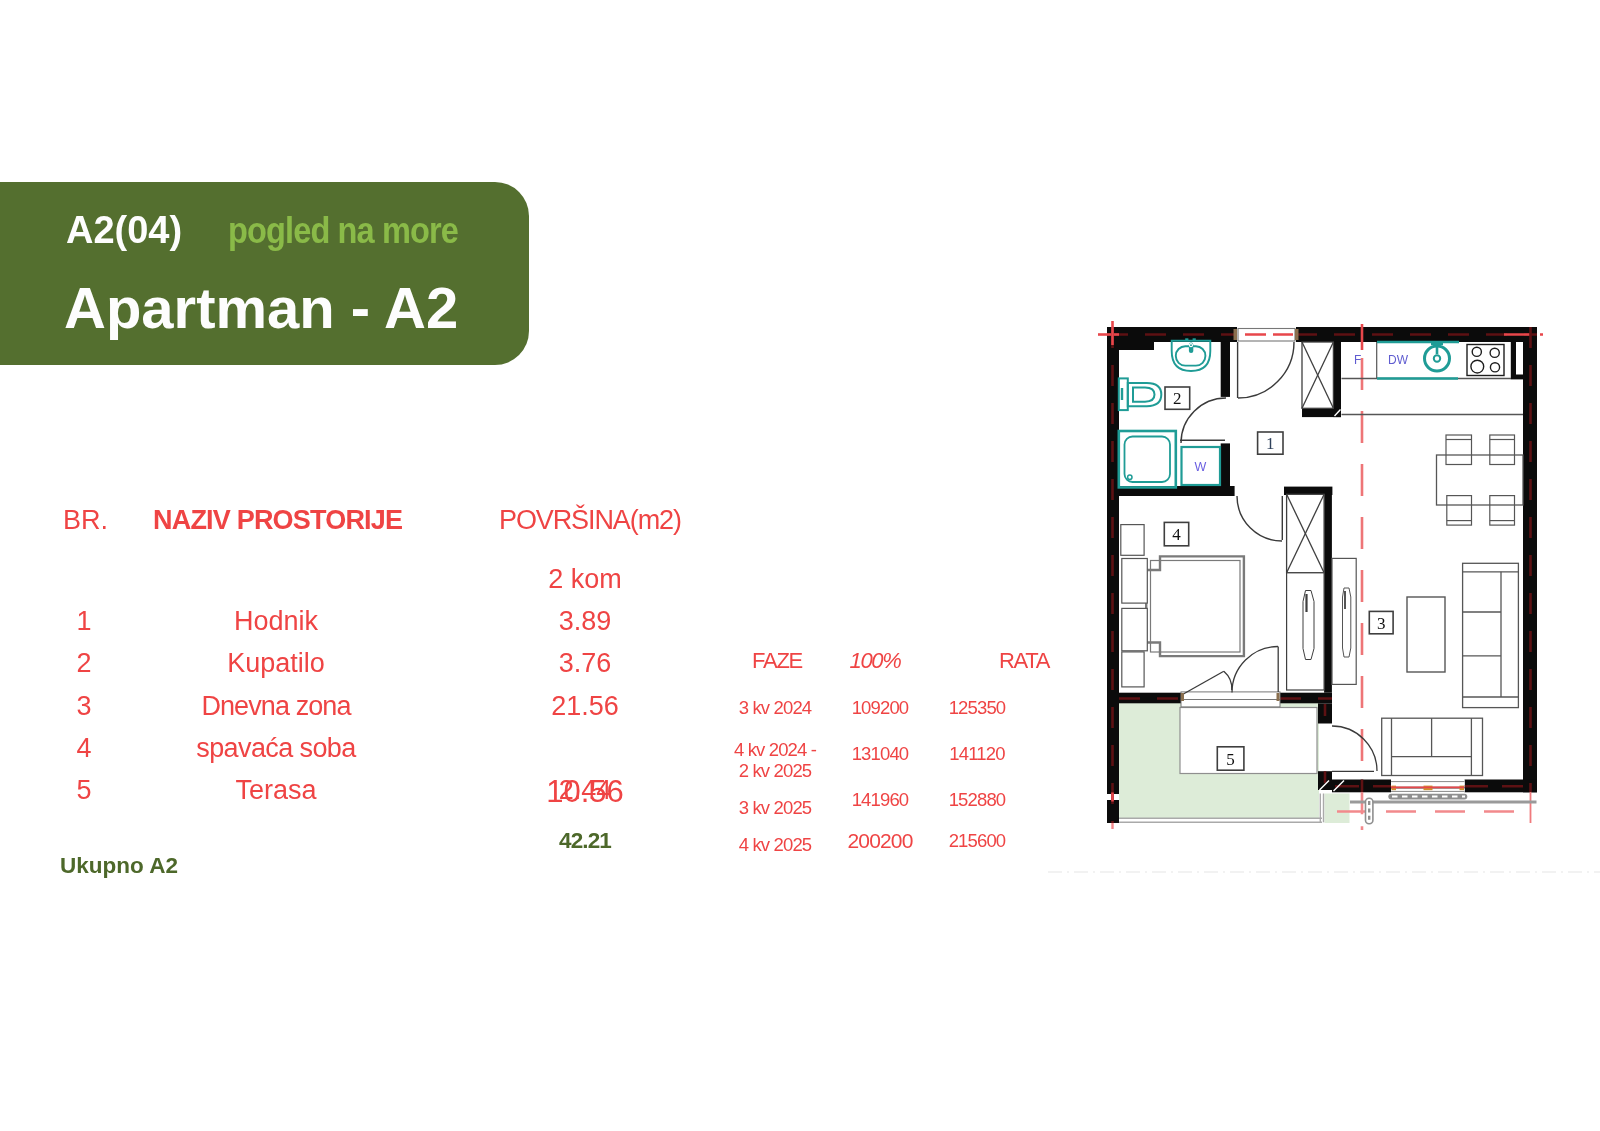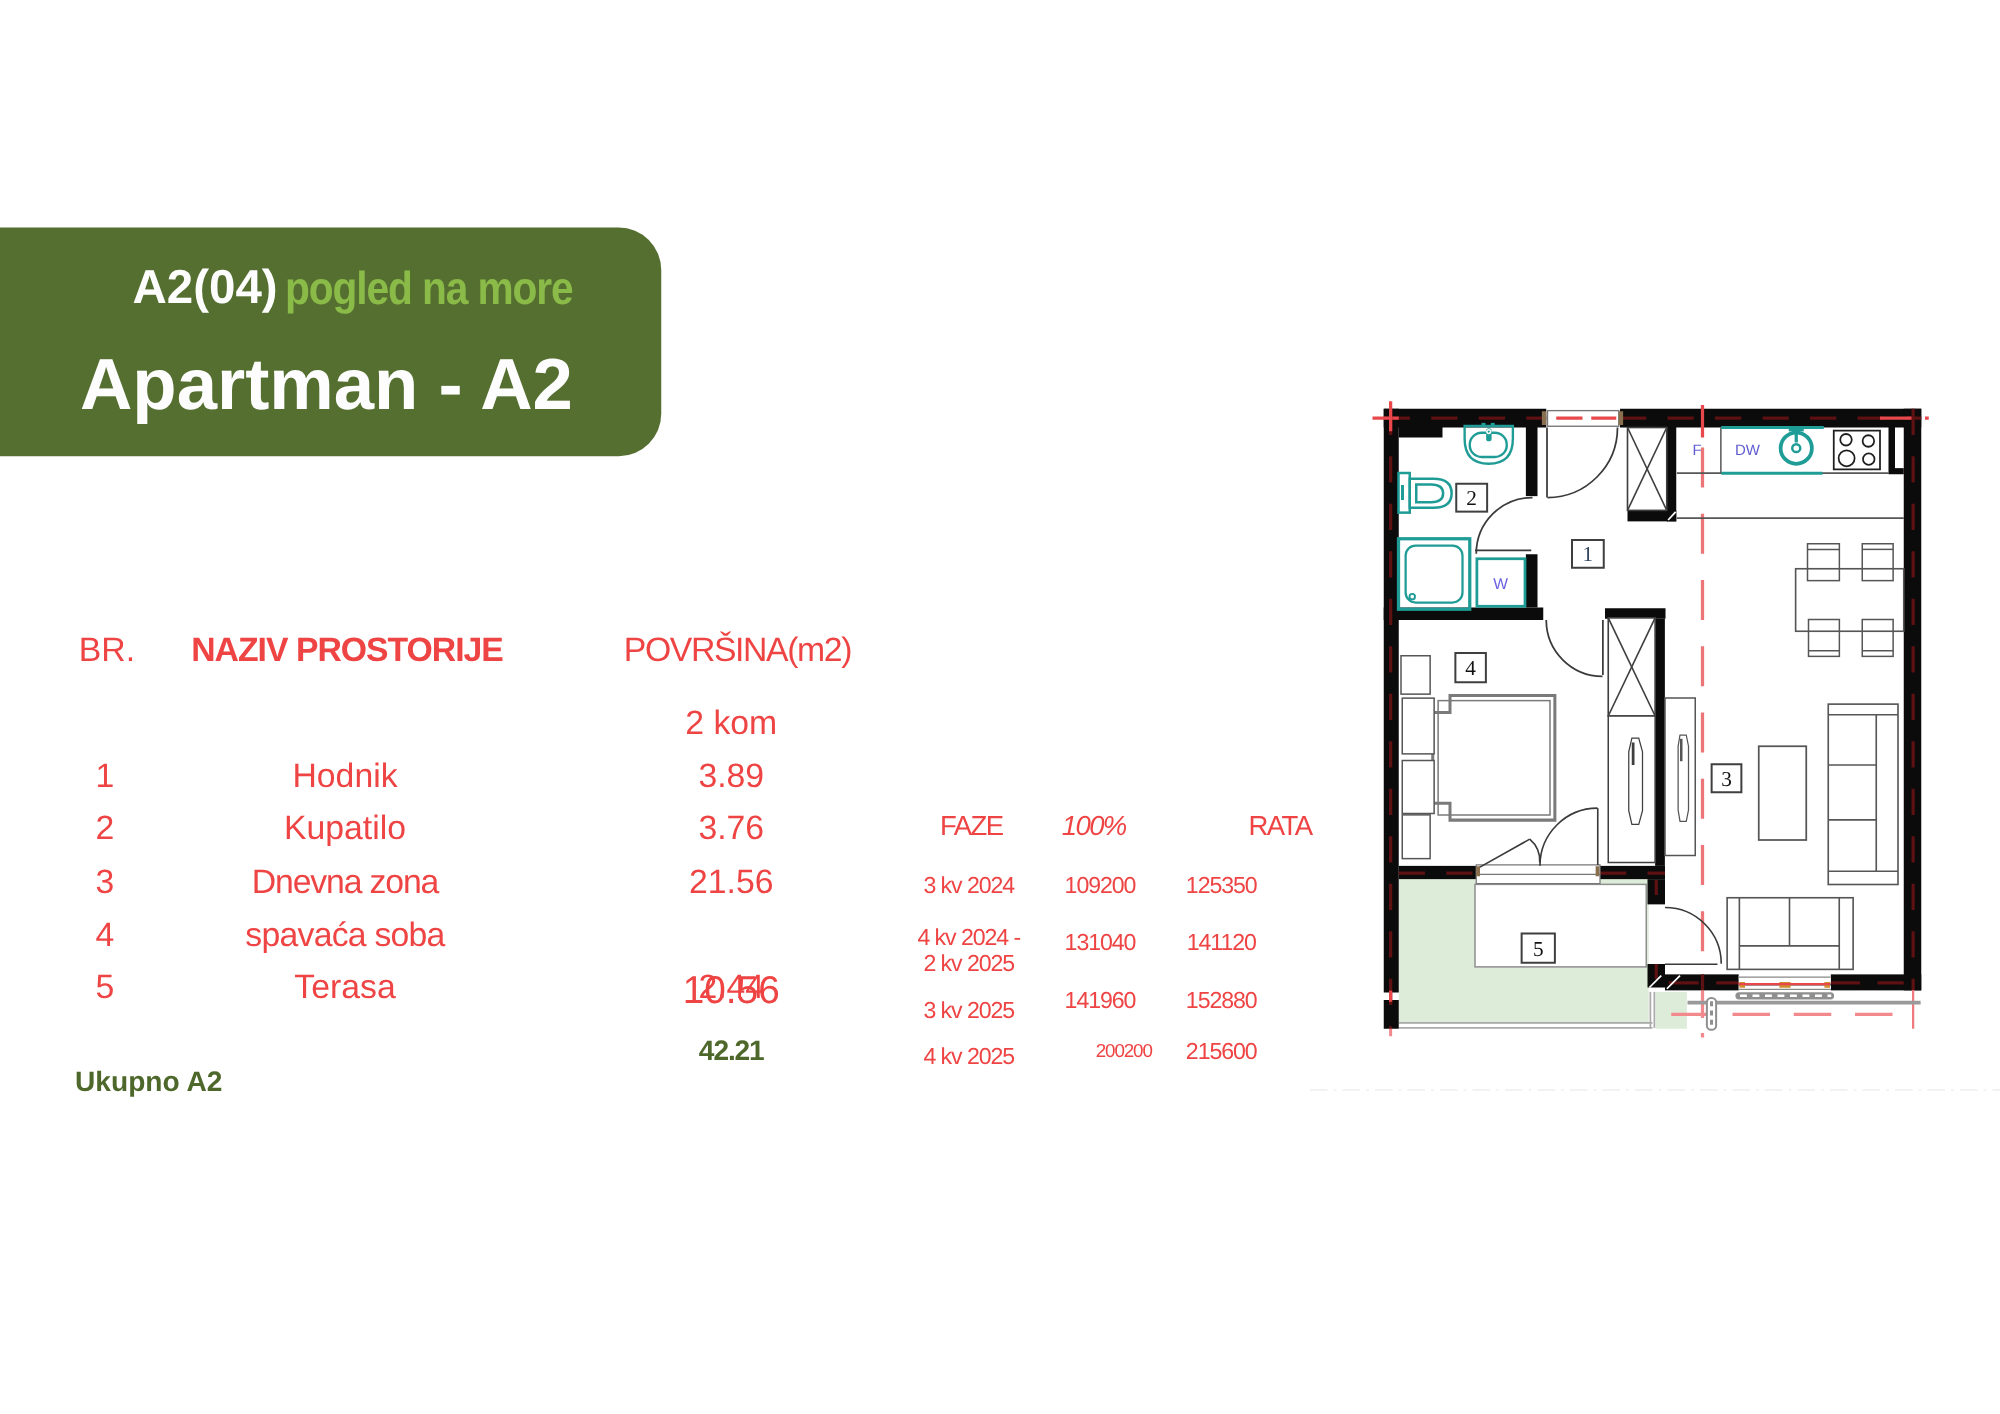--- a/index.html
+++ b/index.html
@@ -7,21 +7,21 @@
        font-family:"Liberation Sans", sans-serif;}
   .abs{position:absolute;white-space:nowrap;}
   .c{transform:translate(-50%,-50%);}
   .dark{color:#ef4444;}
 </style>
 </head>
 <body>
 
 <div class="abs" style="left:0;top:182px;width:529px;height:183px;background:#546f2f;border-radius:0 34px 34px 0;"></div>
 
-<div class="abs" style="left:66px;top:209px;font-size:38px;font-weight:bold;color:#fdfdfd;margin-left:40px;">A2(04)</div>
+<div class="abs" style="left:66px;top:209px;font-size:38px;font-weight:bold;color:#fdfdfd;">A2(04)</div>
 
 <div class="abs" style="left:228px;top:210px;font-size:37px;font-weight:bold;color:#8aba48;letter-spacing:-1px;transform:scaleX(0.88);transform-origin:0 0;">pogled na more</div>
 
 <div class="abs" style="left:64px;top:274px;font-size:58px;font-weight:bold;color:#fdfdfd;">Apartman - A2</div>
 
 <div class="abs dark" style="left:63px;top:505px;font-size:27px;">BR.</div>
 
 <div class="abs dark" style="left:153px;top:505px;font-size:27px;font-weight:bold;letter-spacing:-0.8px;">NAZIV PROSTORIJE</div>
 
 <div class="abs dark" style="left:499px;top:505px;font-size:27px;letter-spacing:-1.1px;">POVRŠINA(m2)</div>
@@ -53,21 +53,21 @@
 <div class="abs dark c" style="left:880px;top:708px;font-size:18.5px;letter-spacing:-0.85px;">109200</div>
 <div class="abs dark c" style="left:977px;top:708px;font-size:18.5px;letter-spacing:-0.85px;">125350</div>
 <div class="abs dark c" style="left:775px;top:750px;font-size:18.5px;letter-spacing:-0.85px;">4 kv 2024 -</div>
 <div class="abs dark c" style="left:775px;top:771px;font-size:18.5px;letter-spacing:-0.85px;">2 kv 2025</div>
 <div class="abs dark c" style="left:880px;top:754px;font-size:18.5px;letter-spacing:-0.85px;">131040</div>
 <div class="abs dark c" style="left:977px;top:754px;font-size:18.5px;letter-spacing:-0.85px;">141120</div>
 <div class="abs dark c" style="left:775px;top:808px;font-size:18.5px;letter-spacing:-0.85px;">3 kv 2025</div>
 <div class="abs dark c" style="left:880px;top:800px;font-size:18.5px;letter-spacing:-0.85px;">141960</div>
 <div class="abs dark c" style="left:977px;top:800px;font-size:18.5px;letter-spacing:-0.85px;">152880</div>
 <div class="abs dark c" style="left:775px;top:845px;font-size:18.5px;letter-spacing:-0.85px;">4 kv 2025</div>
-<div class="abs dark c" style="left:880px;top:841px;font-size:15px;letter-spacing:-0.85px;margin-left:19px;">200200</div>
+<div class="abs dark c" style="left:880px;top:841px;font-size:21px;letter-spacing:-0.85px;">200200</div>
 <div class="abs dark c" style="left:977px;top:841px;font-size:18.5px;letter-spacing:-0.85px;">215600</div>
 
 <svg class="abs" style="left:0;top:0;" width="1600" height="1131" viewBox="0 0 1600 1131">
 <defs></defs>
 
 <g>
       <rect x="1119" y="703" width="200" height="116" fill="#ddecd8"></rect>
     </g>
 
 <g>

